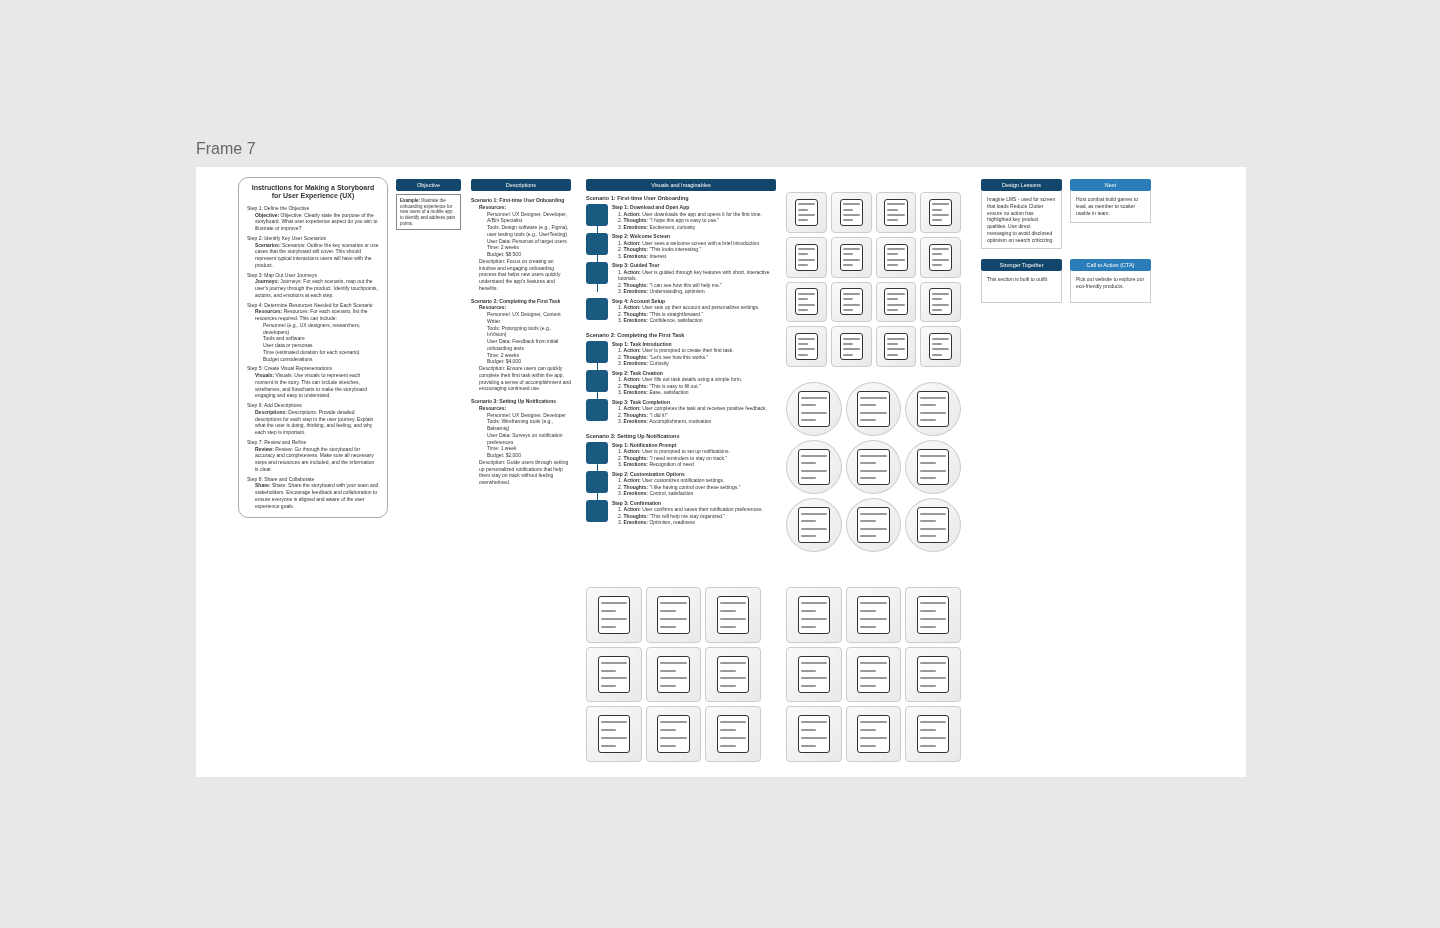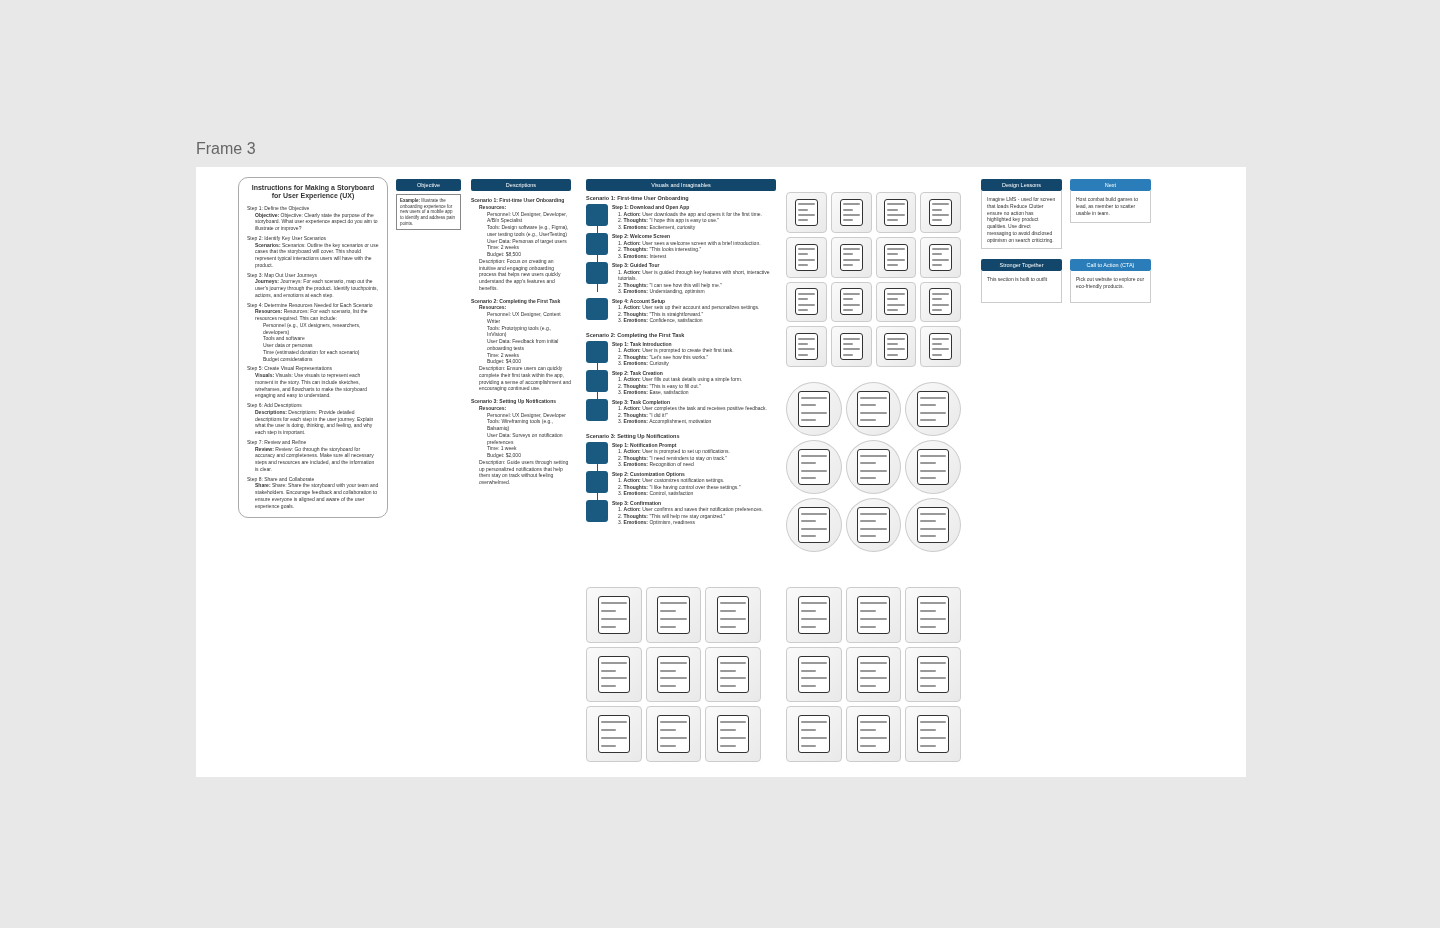--- a/index.html
+++ b/index.html
@@ -117,21 +117,21 @@
   .note-box { flex:1; }
   .note-head { font-size:5.5px; text-align:center; padding:3px; border-radius:2px; color:#fff;}
   .note-body { border:1px solid #ccc; border-top:none; padding:5px; font-size:5px; line-height:1.35; min-height:32px;}
   .h-dark { background:#12466a;}
   .h-blue { background:#2a7db8;}
   .notes-row2 { margin-top:10px;}
 </style>
 </head>
 <body>
 
-<div class="frame-title">Frame 3</div>
+<div class="frame-title">Frame 7</div>
 
 <div class="canvas">
 
   <div class="instructions">
     <div class="instr-title">Instructions for Making a Storyboard for User Experience (UX)</div>
     <div class="instr-body">
       <div class="step"><span>Step 1: Define the Objective</span></div>
       <div class="sub"><b>Objective:</b> <span>Objective: Clearly state the purpose of the storyboard. What user experience aspect do you aim to illustrate or improve?</span></div>
       <div class="step"><span>Step 2: Identify Key User Scenarios</span></div>
       <div class="sub"><b>Scenarios:</b> <span>Scenarios: Outline the key scenarios or use cases that the storyboard will cover. This should represent typical interactions users will have with the product.</span></div>

